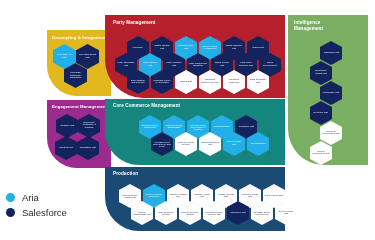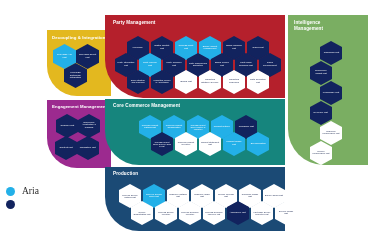--- a/index.html
+++ b/index.html
@@ -16,21 +16,21 @@
        clip-path:polygon(50% 0%,100% 25%,100% 75%,50% 100%,0% 75%,0% 25%);
        -webkit-clip-path:polygon(50% 0%,100% 25%,100% 75%,50% 100%,0% 75%,0% 25%);
        line-height:1.02;overflow:hidden;}
   .hex span{display:block;padding:0 1px;transform:scale(.92);}
 
   .c-sf{background:#12235e;color:#fff;}     
   .c-aria{background:#23b0e8;color:#fff;}   
   .c-wh{background:#ffffff;color:#1d2a52;}  
 
   
-  #legend{position:absolute;left:6px;top:186px;font-family:Liberation Serif, serif;}
+  #legend{position:absolute;left:6px;top:192px;}
   .lg-row{display:flex;align-items:center;margin-bottom:4px;}
   .lg-dot{width:9px;height:9px;border-radius:50%;margin-right:7px;flex:0 0 auto;}
   .lg-txt{font-size:9.5px;color:#2a2a2a;}
 </style>
 </head>
 <body>
 
 <div id="stage">
 
   <div class="panel" style="left:47px;top:30px;width:64px;height:66px;background:#e3b81f;border-radius:0 0 0 30px;">
@@ -232,16 +232,17 @@
     <span>Service Performance Mgt</span>
     </div>
 
   <div id="legend">
     <div class="lg-row">
       <span class="lg-dot" style="background:#23b0e8;"></span>
       <span class="lg-txt">Aria</span>
     </div>
     <div class="lg-row">
       <span class="lg-dot" style="background:#12235e;"></span>
+      <span class="lg-txt">Salesforce</span>
     </div>
   </div>
 
 </div>
 
 </body></html>

